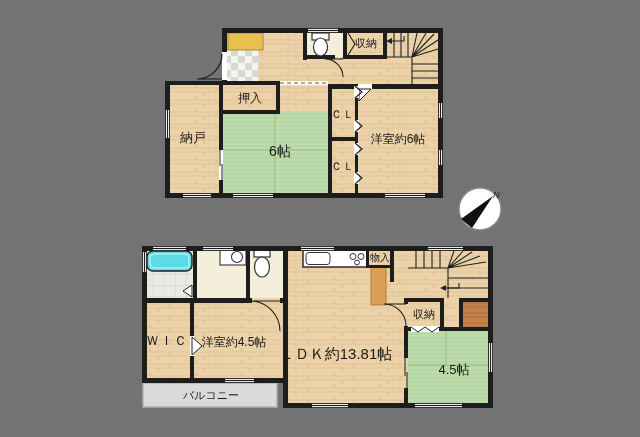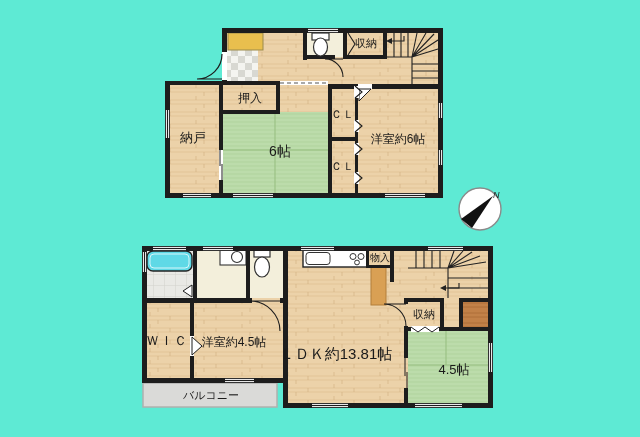--- a/index.html
+++ b/index.html
@@ -1,16 +1,16 @@
 <!DOCTYPE html>
 <html><head>
 <meta charset="utf-8">
 <style>
   html,body{margin:0;padding:0;background:#ffffff;}
-  .canvas{position:relative;width:640px;height:437px;background:#5eead4;overflow:hidden;}
+  .canvas{position:relative;width:640px;height:437px;background:#737373;overflow:hidden;}
   svg{display:block;}
   text{font-family:"Liberation Sans","DejaVu Sans",sans-serif;fill:#1a1a1a;}
   .rlabel{letter-spacing:1px;}
 </style>
 </head>
 <body>
 
 <div class="canvas">
 <svg width="640" height="437" viewBox="0 0 640 437">
   <defs>

